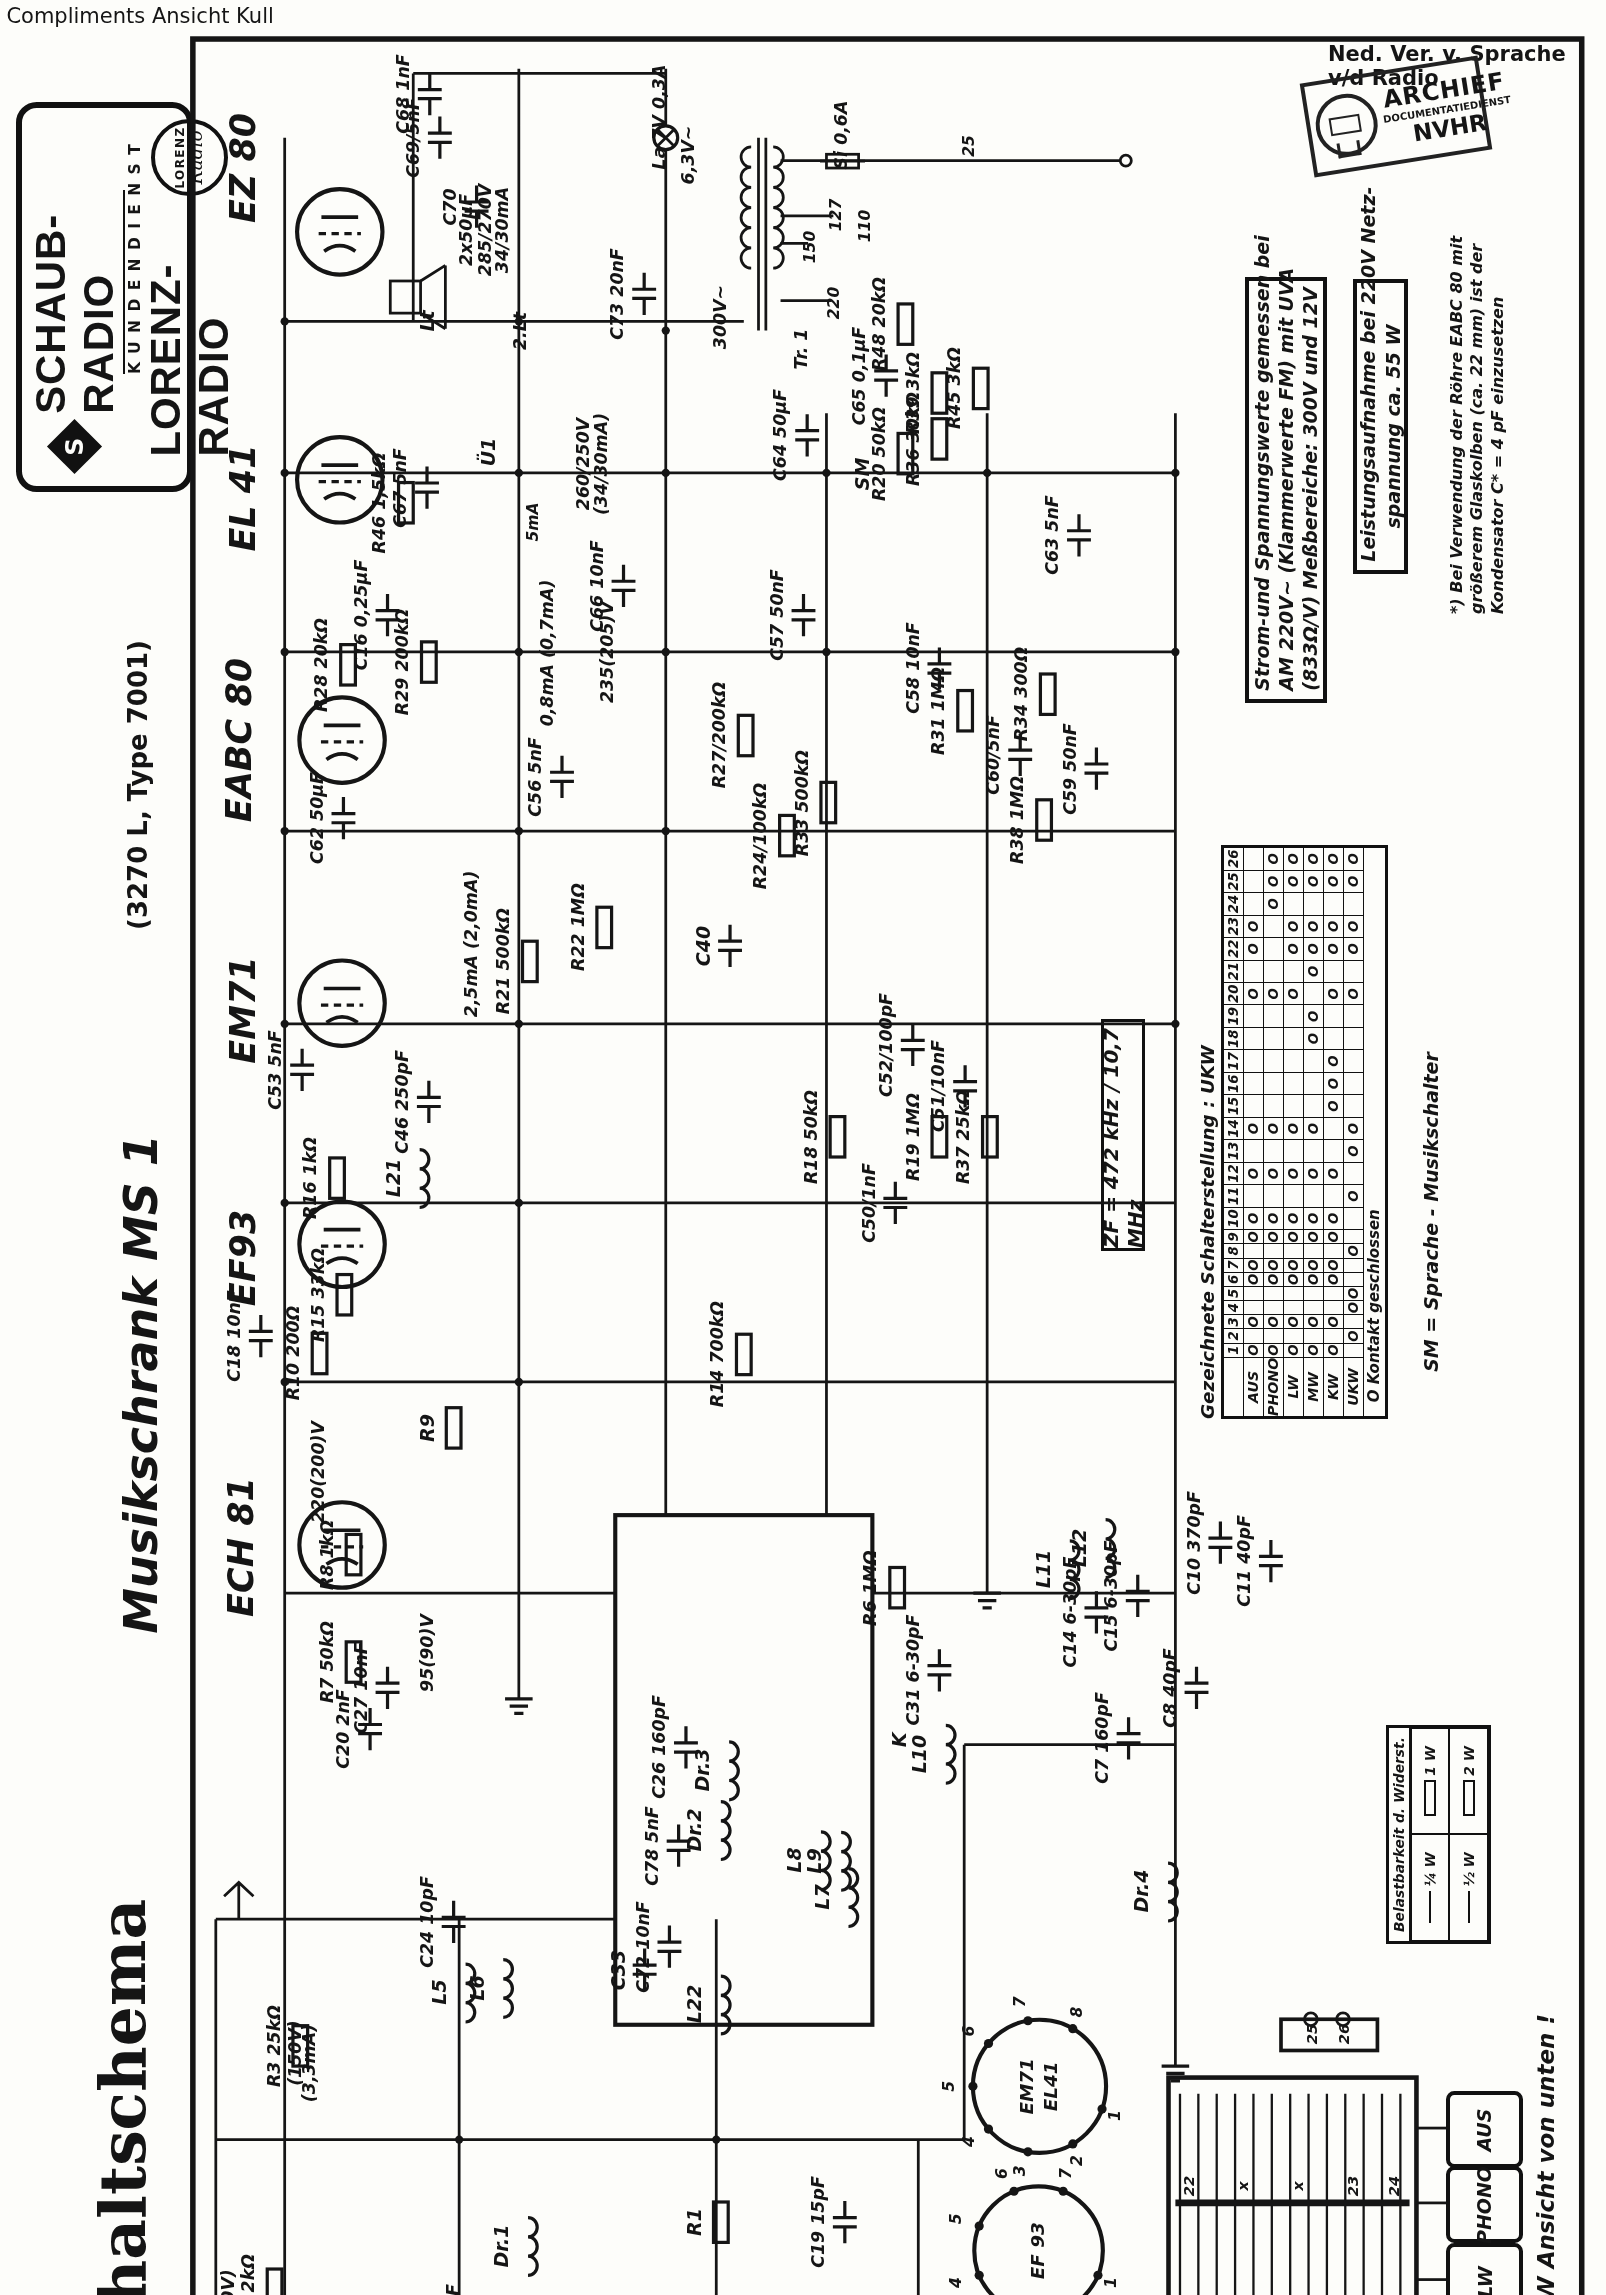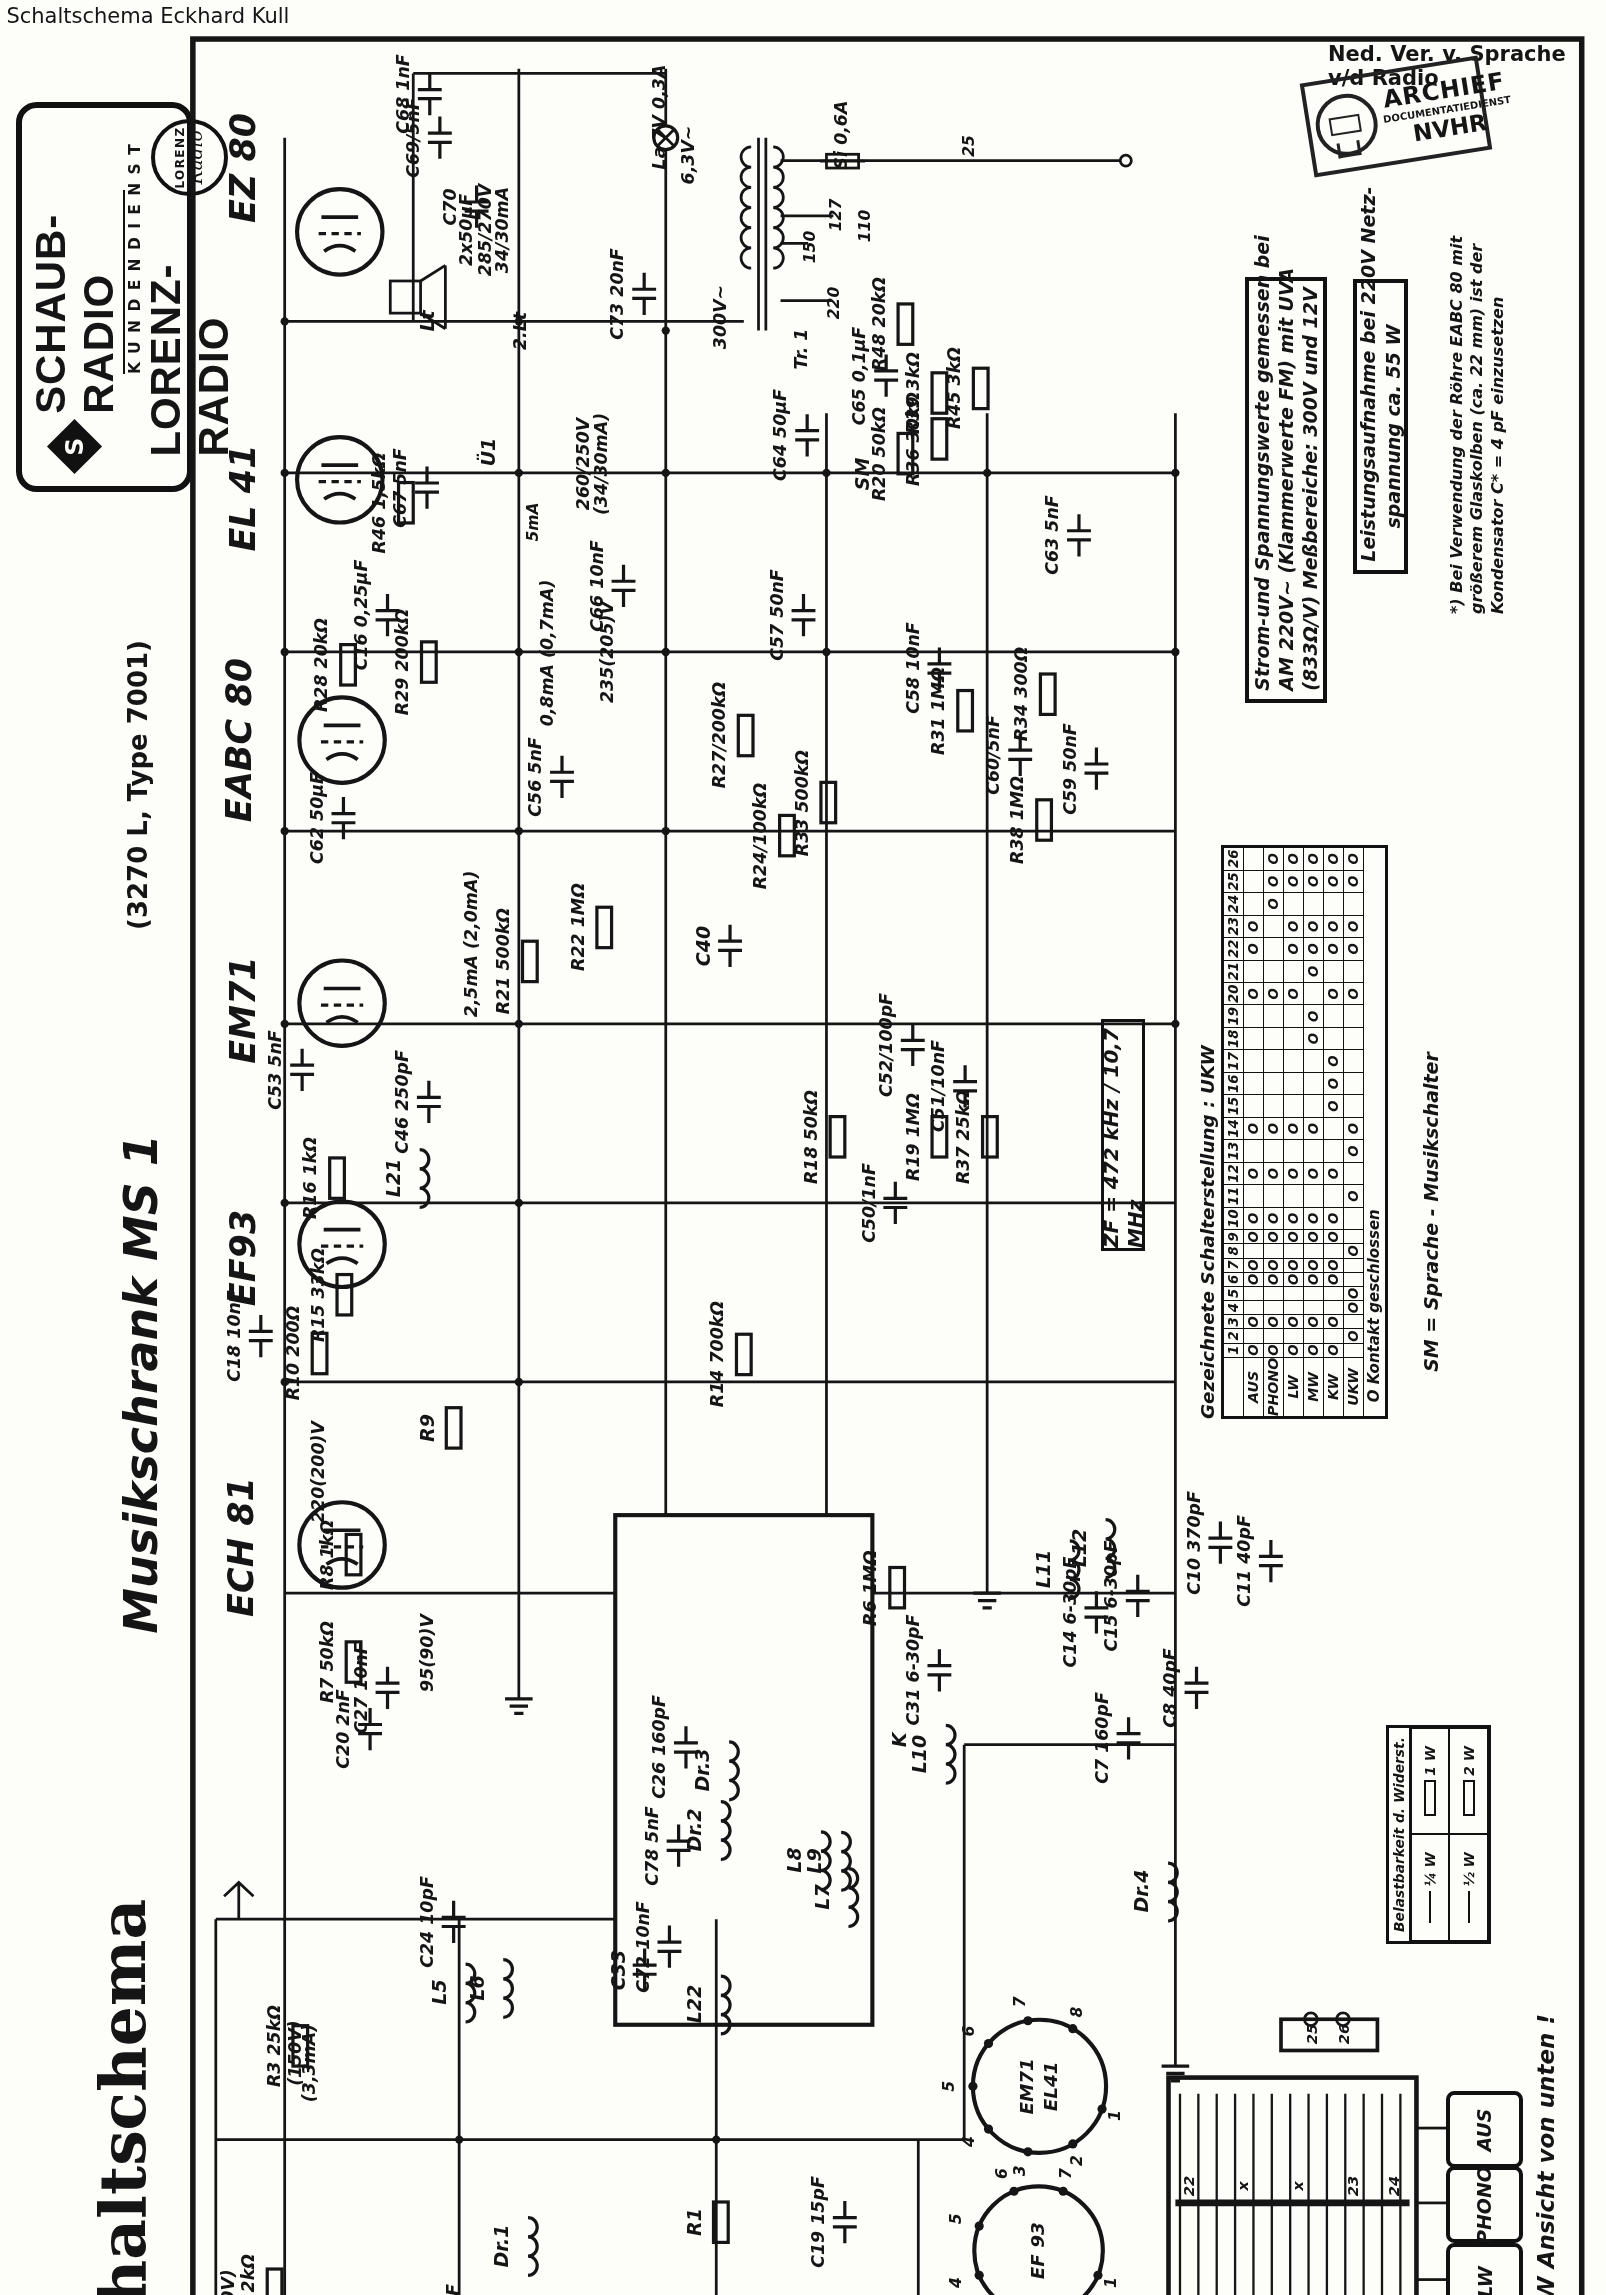--- a/index.html
+++ b/index.html
@@ -57,21 +57,21 @@
   
   .pbtn{position:absolute;width:69px;height:69px;border:4.1px solid #111;border-radius:8.3px;display:flex;align-items:center;justify-content:center;}
   .pbtn span{transform:rotate(-90deg);font-size:19px;font-weight:bold;font-style:italic;white-space:nowrap;}
   .lblspan{position:absolute;white-space:nowrap;transform:translate(-50%,-50%) rotate(-90deg);font-style:italic;font-weight:bold;}
 </style>
 </head>
 <body>
 
 <div id="page">
 
-  <div class="abs" style="left:6.4px;top:3.7px;font-size:21px;">Schaltschema Eckhard Kull</div>
+  <div class="abs" style="left:6.4px;top:3.7px;font-size:21px;">Compliments Ansicht Kull</div>
   <div class="abs" style="left:1328px;top:42px;font-size:21px;font-weight:bold;">Ned. Ver. v. Sprache v/d Radio</div>
 
   <div class="abs" id="stamp">
     <div class="bulb">
         <div class="fil"></div>
       </div>
     <div class="stx">
       <span class="st1">ARCHIEF</span>
       <span class="st2">DOCUMENTATIEDIENST</span>
       <span class="st3">NVHR</span>

